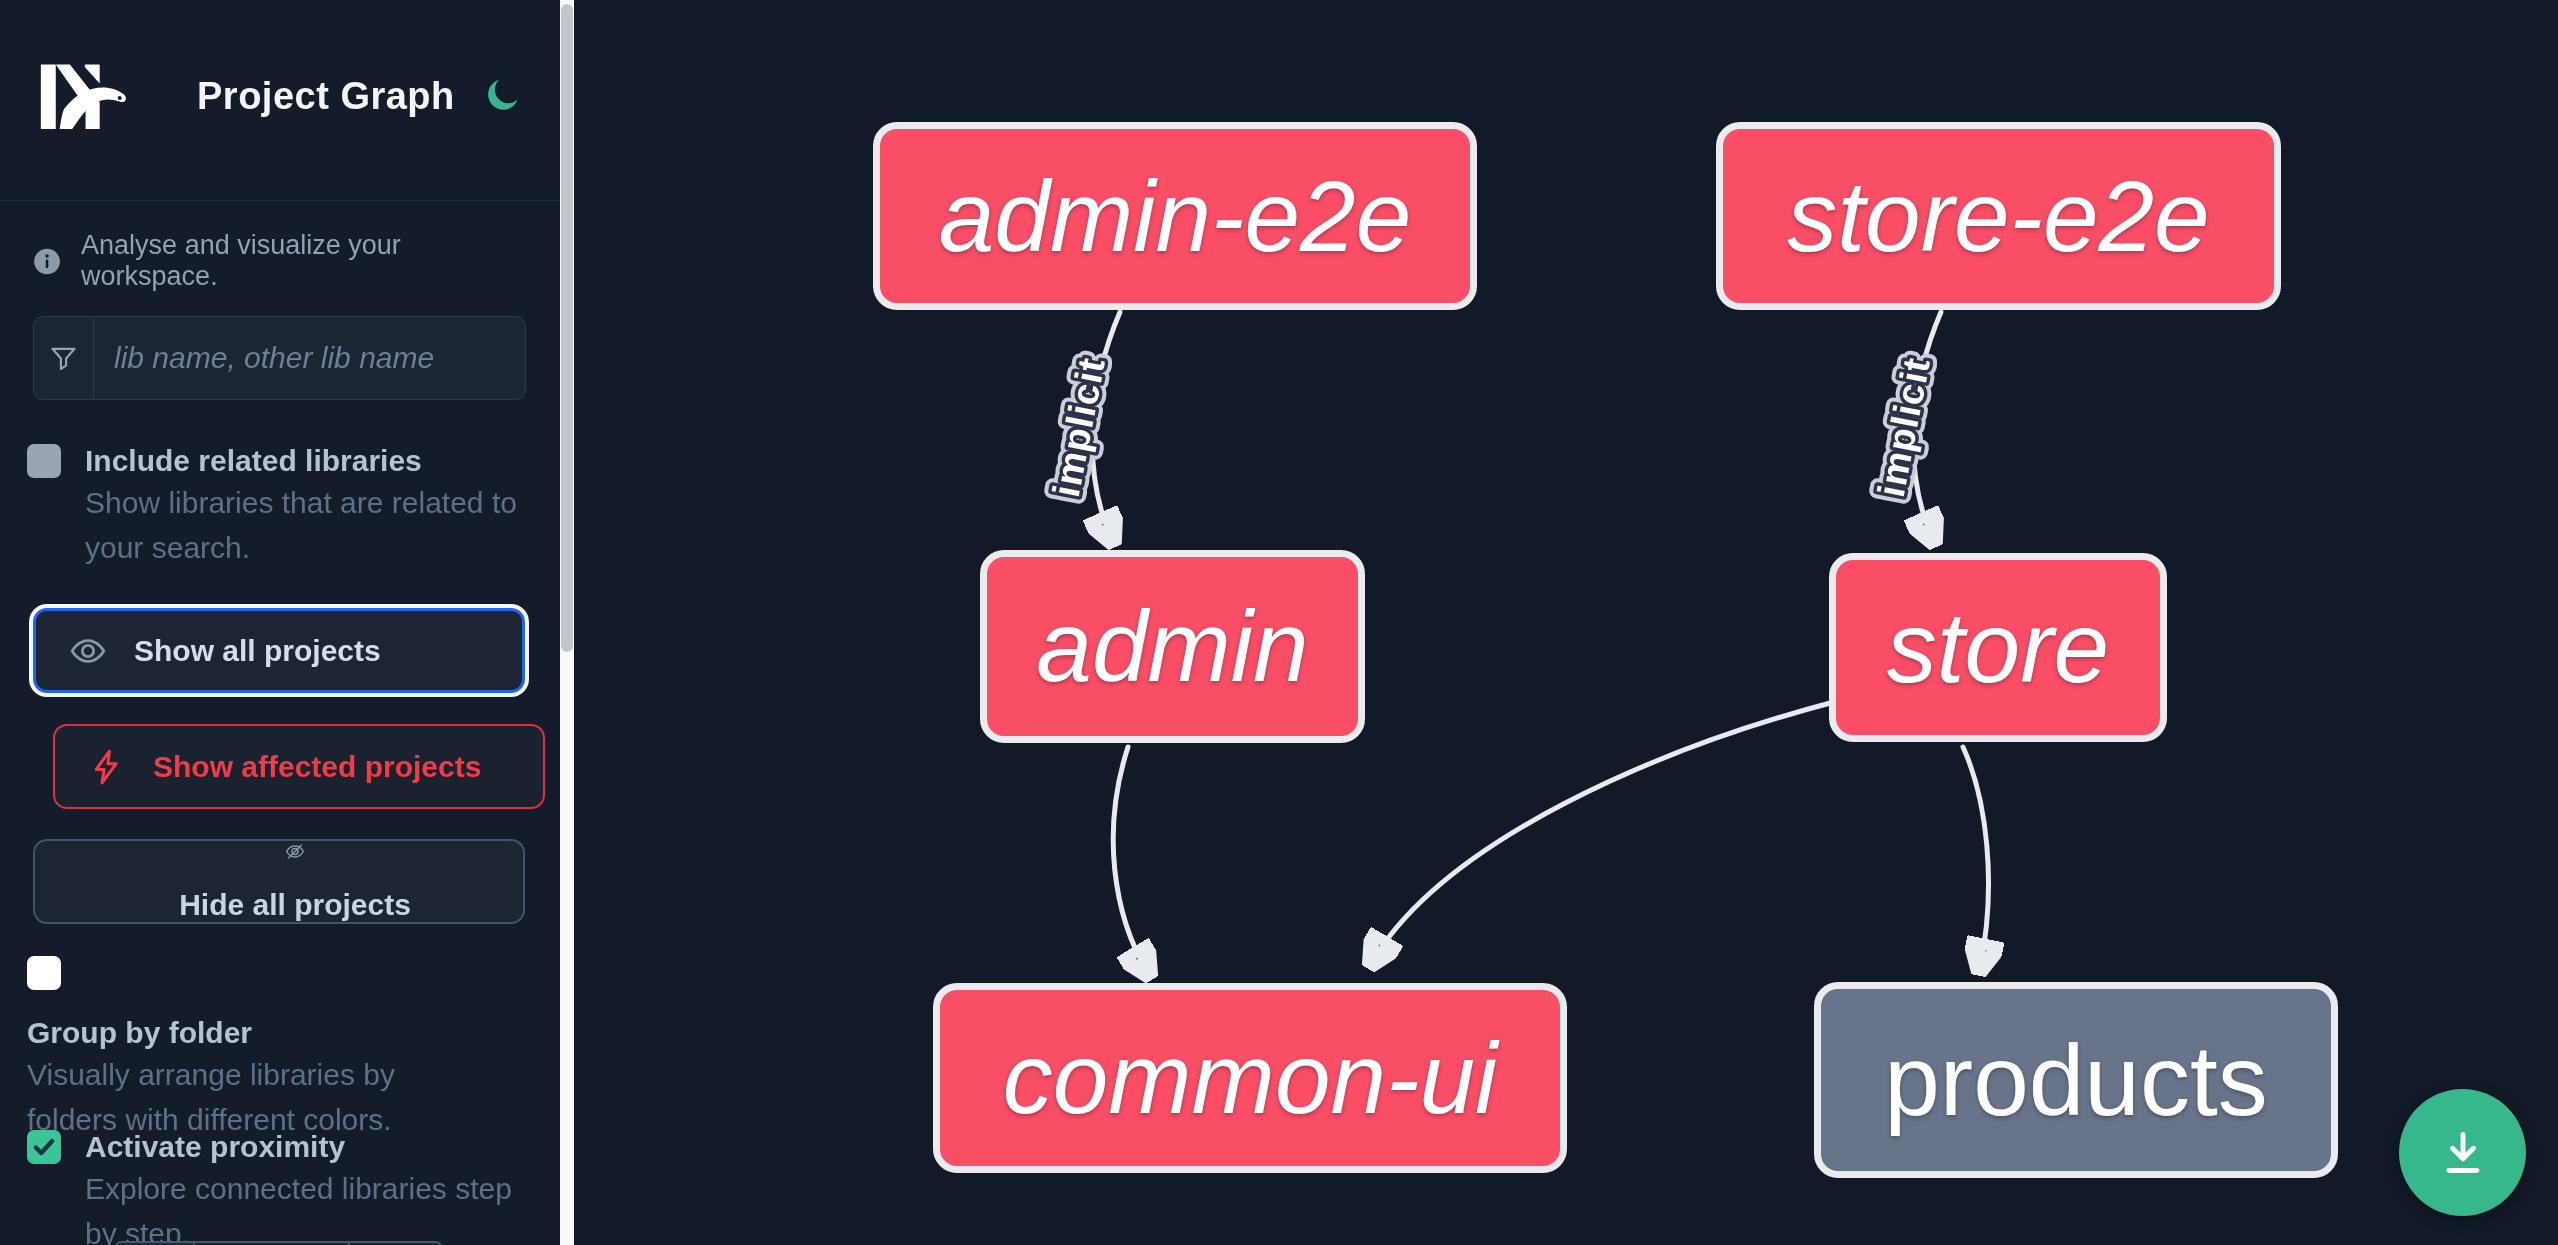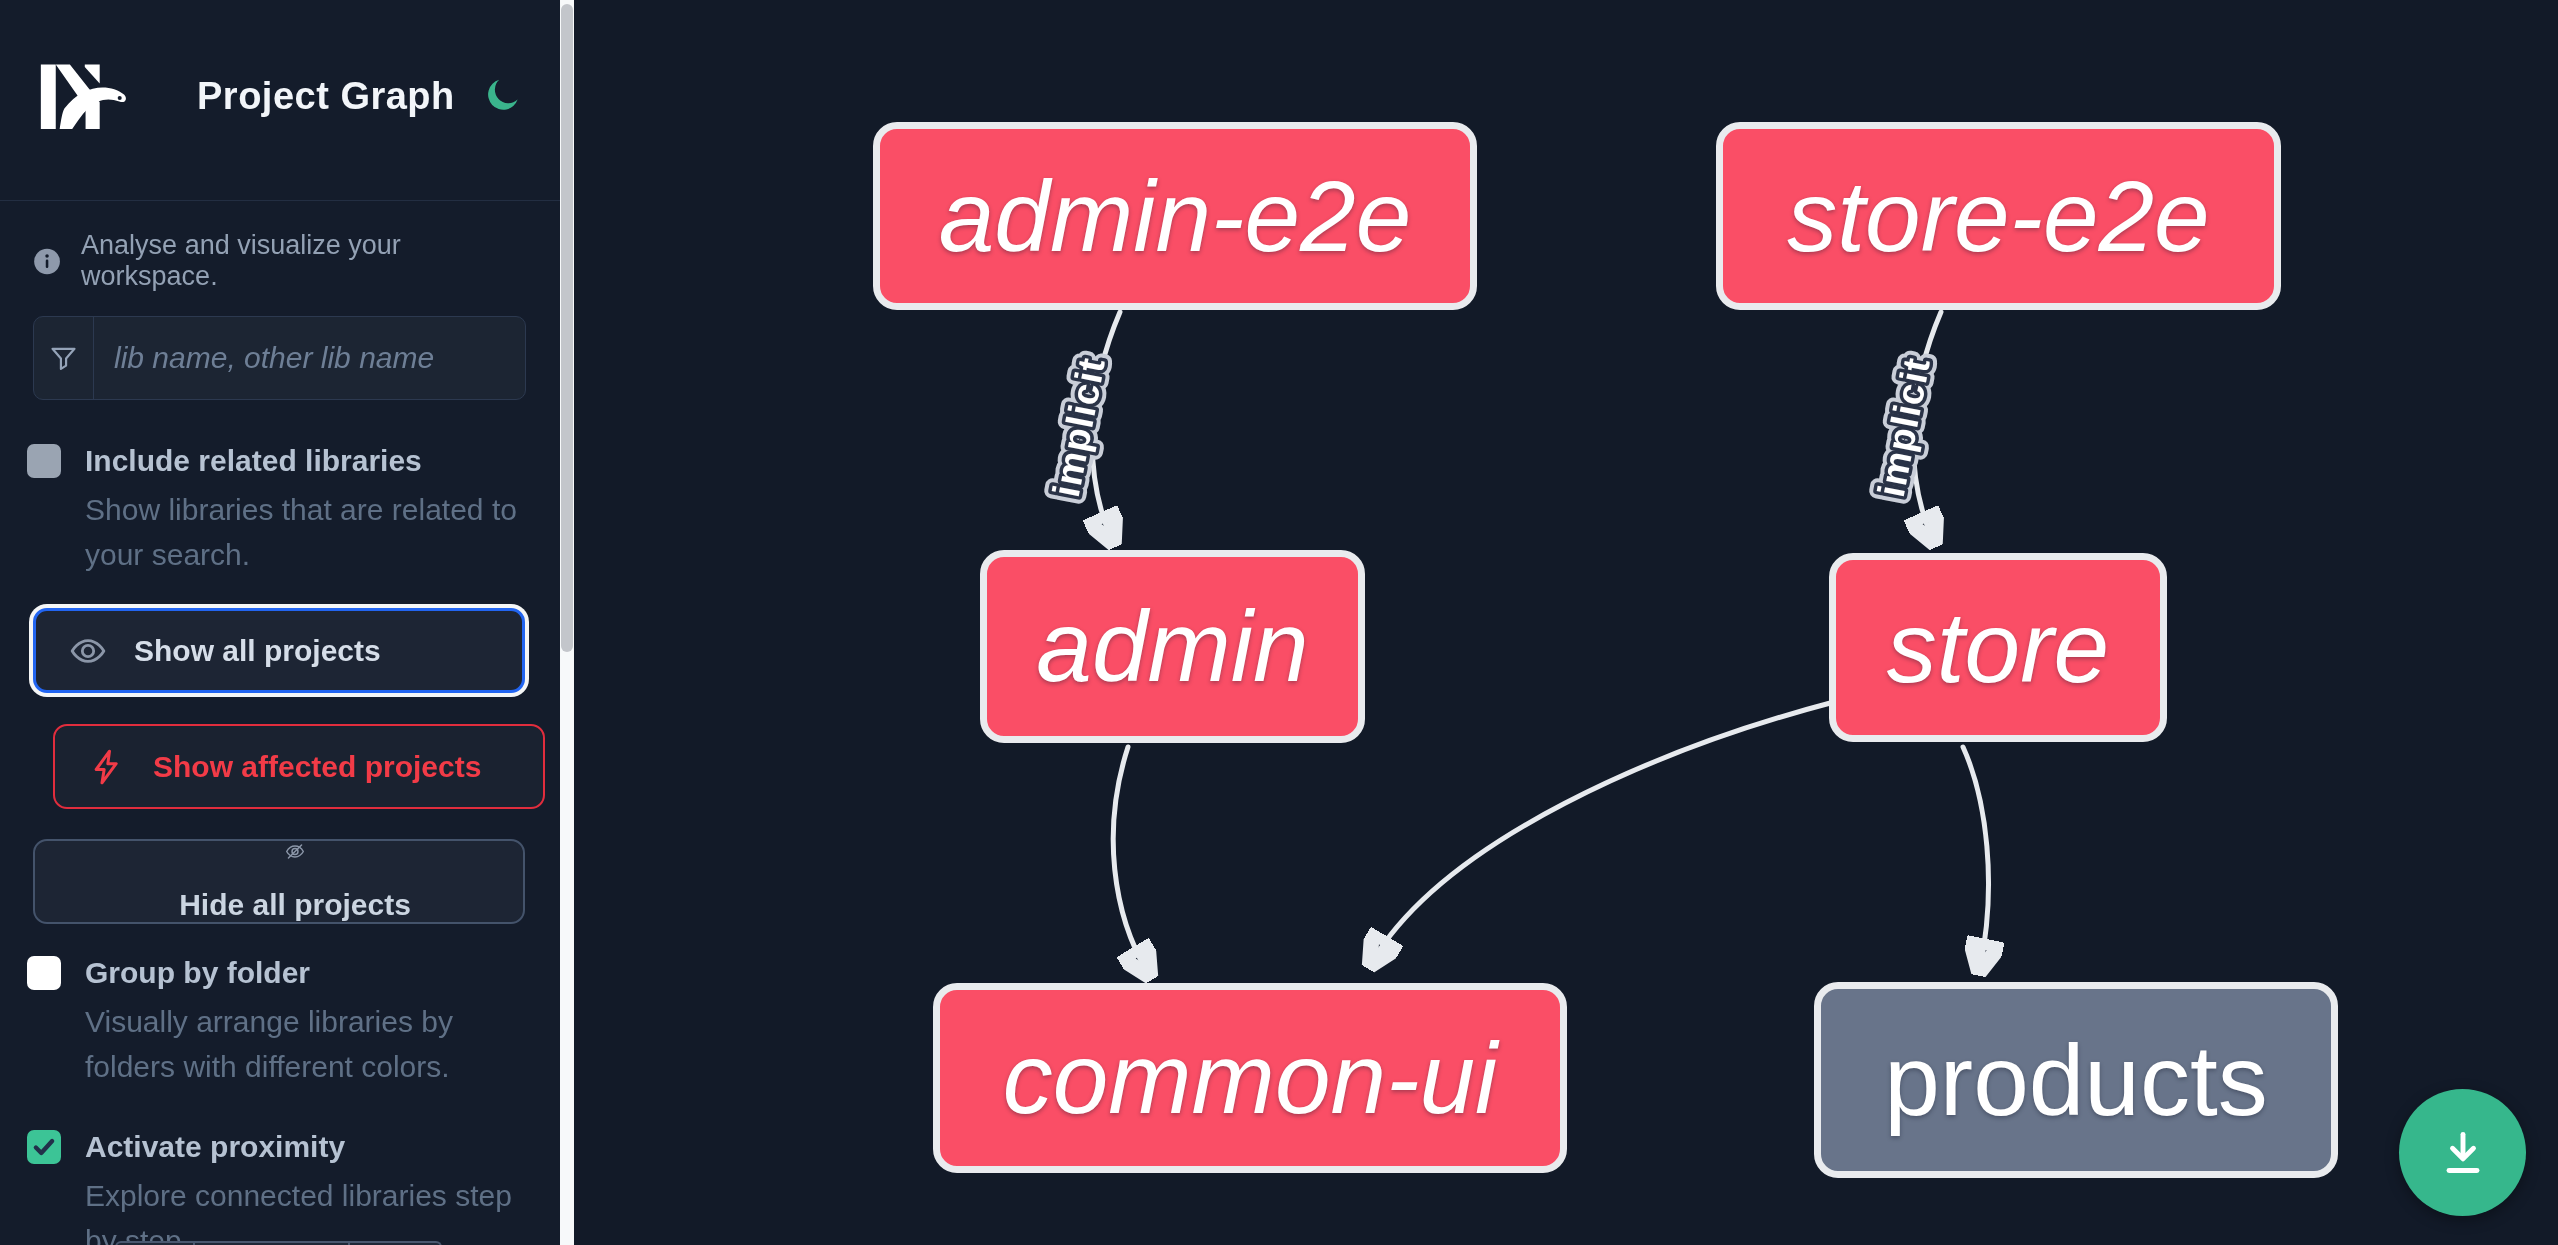--- a/index.html
+++ b/index.html
@@ -23,23 +23,23 @@
   .search input{flex:1;background:transparent;border:none;outline:none;color:#e2e8f0;
     font-size:30px;font-family:"Liberation Sans",sans-serif;padding:0 20px;font-style:italic;}
   .search input::placeholder{color:#6e7f96;}
 
   .opt{position:absolute;left:27px;width:500px;display:flex;gap:24px;}
   .opt .box{width:34px;height:34px;border-radius:7px;flex:0 0 auto;margin-top:2px;display:flex;align-items:center;justify-content:center;}
   .opt.o-disabled .box{background:#9aa4b2;}
   .opt.o-plain .box{background:#ffffff;}
   .opt.o-checked .box{background:#3cc496;}
   .opt .t .lbl{font-size:30px;font-weight:600;color:#b6c2d2;line-height:38px;}
-  .opt .t .dsc{font-size:30px;font-weight:400;color:#5f7086;line-height:45px;margin-top:7px;width:460px;}
+  .opt .t .dsc{font-size:30px;font-weight:400;color:#5f7086;line-height:45px;width:460px;}
   .opt-related{top:442px;}
-  .opt-folder{top:954px;}
+  .opt-folder{top:954px;flex-direction:column;}
   .opt-proximity{top:1128px;}
 
   .abtn{position:absolute;left:33px;width:492px;height:85px;border-radius:14px;background:#1d2534;
     display:flex;align-items:center;gap:26px;padding:0 0 0 32px;cursor:pointer;
     font-family:"Liberation Sans",sans-serif;font-size:30px;font-weight:600;border:2px solid #44536b;color:#cbd5e1;}
   .abtn-show-all{top:608px;border:3px solid #2265f1;box-shadow:0 0 0 4px rgba(255,255,255,.96);color:#d6dee9;}
   .abtn-affected{top:724px;border:2px solid #e12d3d;color:#f23b47;background:#1a2230;margin-left:20px;}
   .abtn-hide{top:839px;flex-direction:column;}
 
   .stepper{position:absolute;left:115px;top:1241px;width:327px;height:6px;display:flex;

